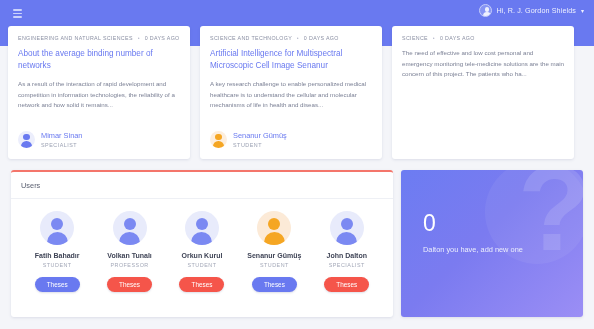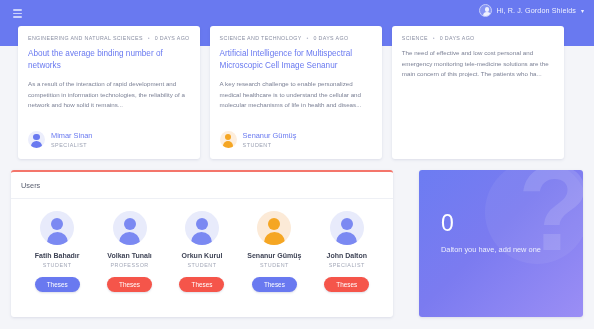--- a/index.html
+++ b/index.html
@@ -43,21 +43,21 @@
   .user-chip .avatar-sm::after {
     content: ""; position: absolute; left: 2.4px; top: 7.4px;
     width: 8px; height: 6px; border-radius: 4px 4px 0 0; background: #eef0fe;
   }
   .user-chip .greet { font-size: 7.2px; color: #eef0ff; letter-spacing: .1px; white-space: nowrap; }
   .user-chip .caret { font-size: 6px; color: #eef0ff; margin-left: 1px; }
 
   
   .card-row {
     position: absolute; top: 26px; left: 0; width: 582px;
-    display: flex; gap: 10px; padding: 0 18px; z-index: 2;
+    display: flex; gap: 10px; padding: 0 8px; z-index: 2;
   }
   .card {
     flex: 1 1 0;
     background: #ffffff;
     border-radius: 3px;
     box-shadow: 0 1px 3px rgba(60,70,120,.13);
     padding: 9px 10px 11px 10px;
     min-height: 133px;
     display: flex; flex-direction: column;
   }
@@ -91,21 +91,21 @@
   }
   .avatar-md.blue::before, .avatar-md.blue::after { background: #6979f0; }
   .avatar-md.orange::before, .avatar-md.orange::after { background: #f5a623; }
   .author-text { display: flex; flex-direction: column; gap: 2px; }
   .author-name { font-size: 7.4px; color: #6979f0; cursor: pointer; }
   .author-role { font-size: 5.4px; letter-spacing: .5px; color: #9aa0b2; text-transform: uppercase; }
 
   
   .bottom-row {
     position: absolute; top: 170px; left: 0; width: 594px;
-    display: flex; gap: 26px; padding: 0 11px; z-index: 2;
+    display: flex; gap: 8px; padding: 0 11px; z-index: 2;
   }
   .users-panel {
     flex: 0 0 382px;
     background: #fff;
     border-radius: 3px;
     border-top: 2px solid #f4756b;
     box-shadow: 0 1px 3px rgba(60,70,120,.13);
     padding: 9px 10px 13px 10px;
     height: 147px;
   }

